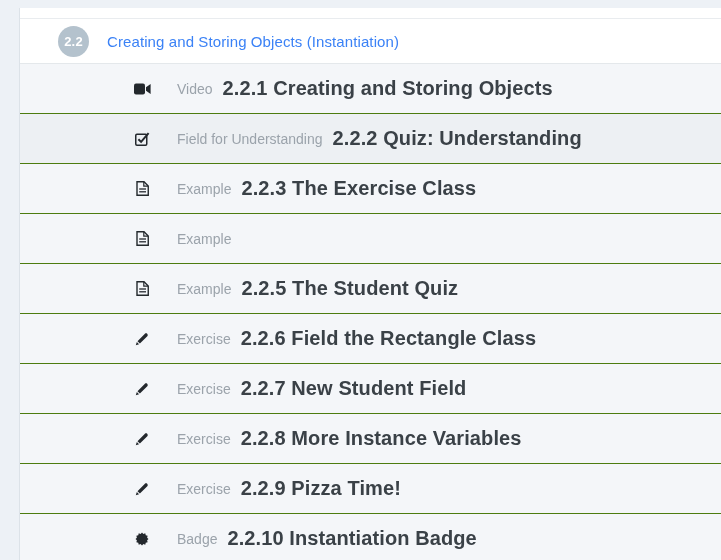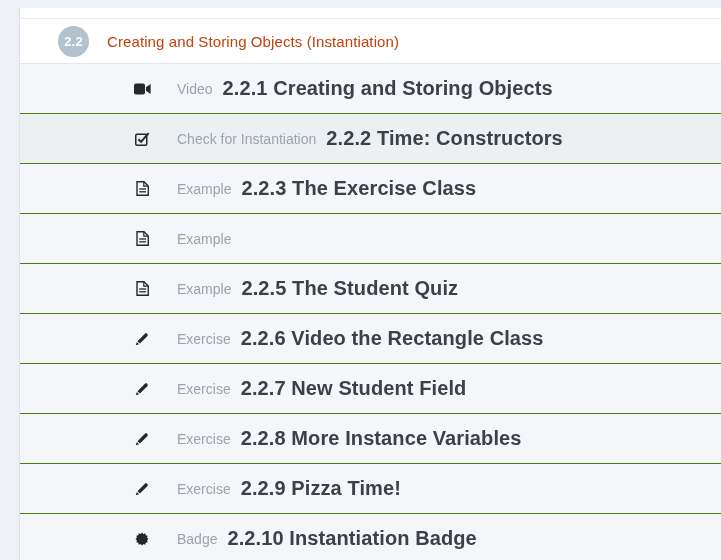--- a/index.html
+++ b/index.html
@@ -43,21 +43,21 @@
     font-weight: bold;
     display: flex;
     align-items: center;
     justify-content: center;
     flex: 0 0 auto;
     letter-spacing: 0.2px;
   }
   .module-title {
     margin-left: 18px;
     font-size: 15px;
-    color: #c2410c;
+    color: #3b82f6;
     letter-spacing: 0.1px;
   }
   .row {
     height: 49px;
     background: #f4f6f9;
     border-bottom: 1px solid #4d7c0f;
     display: flex;
     align-items: center;
     padding-left: 113px;
     box-sizing: content-box;
@@ -116,22 +116,22 @@
     <span class="type">Video</span>
     <span class="title">2.2.1 Creating and Storing Objects</span>
   </div>
       <div class="row highlighted">
     <span class="icon">
           <svg width="15" height="14" viewBox="0 0 15 14" fill="none">
             <rect x="0.75" y="2.25" width="11" height="11" rx="1.2" stroke="#23282d" stroke-width="1.5"></rect>
             <path d="M3.4 7.2 L6.1 9.9 L13.6 1.2" stroke="#23282d" stroke-width="2" fill="none"></path>
           </svg>
         </span>
-    <span class="type">Check for Instantiation</span>
-    <span class="title">2.2.2 Time: Constructors</span>
+    <span class="type">Field for Understanding</span>
+    <span class="title">2.2.2 Quiz: Understanding</span>
   </div>
       <div class="row">
     <span class="icon">
           <svg width="13" height="15" viewBox="0 0 13 15" fill="none">
             <path d="M1 0.75 H8 L12.25 5 V14.25 H1 Z" stroke="#23282d" stroke-width="1.4"></path>
             <path d="M7.8 1 V5.2 H12" stroke="#23282d" stroke-width="1.2"></path>
             <line x1="3.2" y1="8" x2="10" y2="8" stroke="#23282d" stroke-width="1.3"></line>
             <line x1="3.2" y1="10.8" x2="10" y2="10.8" stroke="#23282d" stroke-width="1.3"></line>
           </svg>
         </span>
@@ -162,21 +162,21 @@
     <span class="title">2.2.5 The Student Quiz</span>
   </div>
       <div class="row">
     <span class="icon">
           <svg width="14" height="14" viewBox="0 0 14 14" fill="#23282d">
             <path d="M0.8 13.2 L4.1 12.2 L1.8 9.9 Z"></path>
             <path d="M2.5 9.2 L9.9 1.8 C10.5 1.2 11.6 1.2 12.2 1.8 L12.3 1.9 C12.9 2.5 12.9 3.6 12.3 4.2 L4.9 11.6 Z"></path>
           </svg>
         </span>
     <span class="type">Exercise</span>
-    <span class="title">2.2.6 Video the Rectangle Class</span>
+    <span class="title">2.2.6 Field the Rectangle Class</span>
   </div>
       <div class="row">
     <span class="icon">
           <svg width="14" height="14" viewBox="0 0 14 14" fill="#23282d">
             <path d="M0.8 13.2 L4.1 12.2 L1.8 9.9 Z"></path>
             <path d="M2.5 9.2 L9.9 1.8 C10.5 1.2 11.6 1.2 12.2 1.8 L12.3 1.9 C12.9 2.5 12.9 3.6 12.3 4.2 L4.9 11.6 Z"></path>
           </svg>
         </span>
     <span class="type">Exercise</span>
     <span class="title">2.2.7 New Student Field</span>

